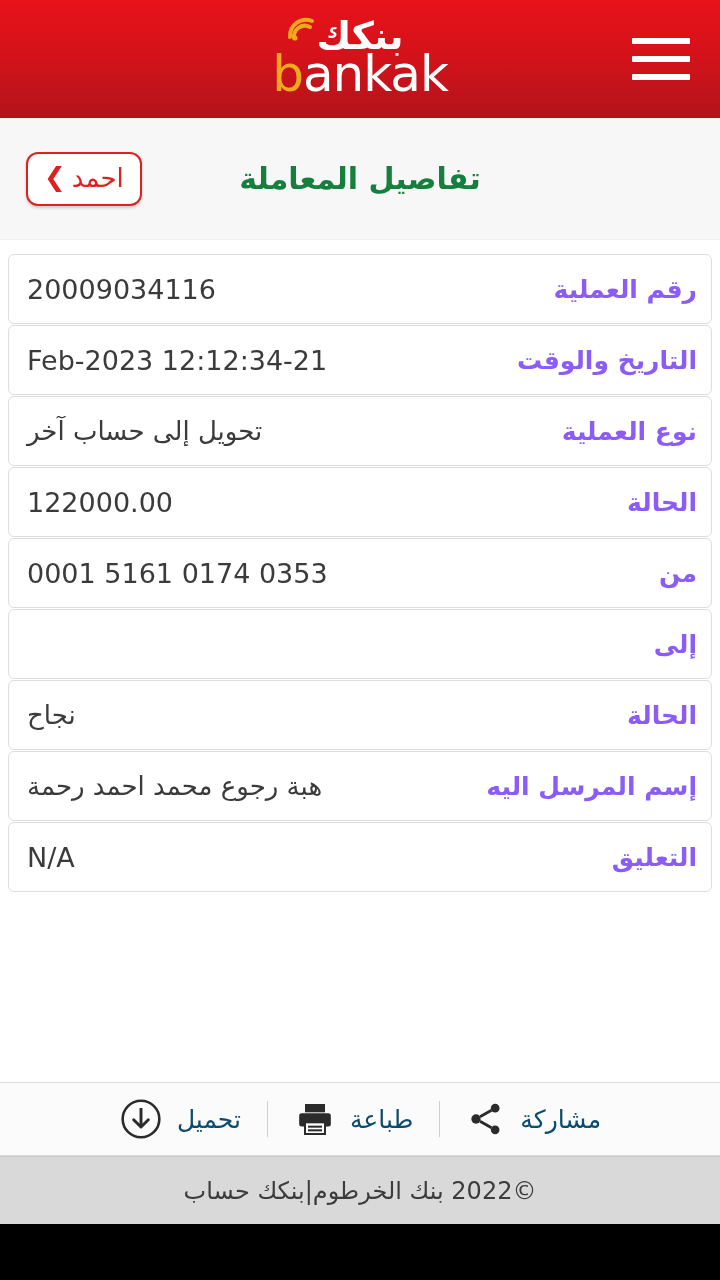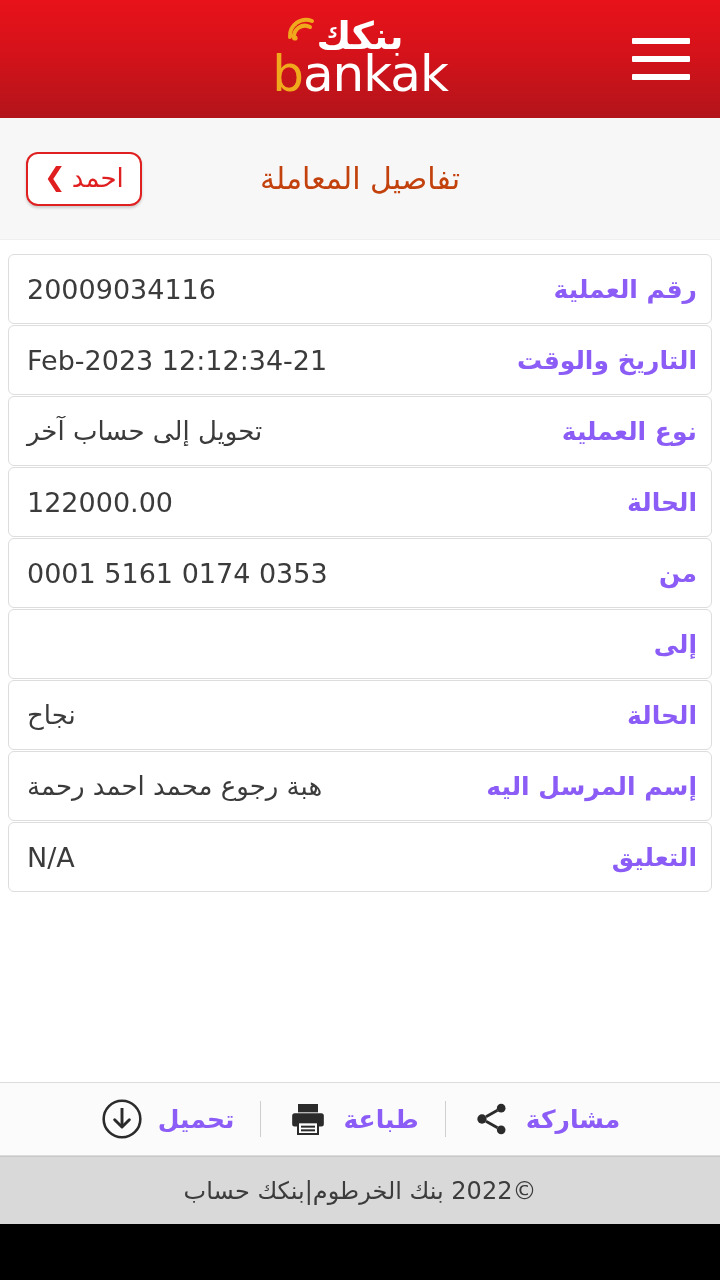--- a/index.html
+++ b/index.html
@@ -83,22 +83,22 @@
     align-items: center;
     position: relative;
     flex: 0 0 auto;
     border-bottom: 1px solid #efefef;
   }
   .page-title {
     position: absolute;
     left: 0; right: 0;
     text-align: center;
     font-size: 30px;
-    color: #c2410c;
-    font-weight: 400;
+    color: #15803d;
+    font-weight: 700;
   }
   .back-btn {
     position: absolute;
     left: 26px;
     top: 50%;
     transform: translateY(-50%);
     background: #ffffff;
     border: 2px solid #e02020;
     border-radius: 12px;
     color: #e02020;
@@ -172,22 +172,21 @@
   .action {
     display: flex;
     align-items: center;
     gap: 14px;
     padding: 0 26px;
     cursor: pointer;
     direction: rtl;
   }
   .action .txt {
     font-size: 25px;
-    color: #8b5cf6;
-    font-weight: bold;
+    color: #0c4a6e;
   }
   .sep {
     width: 1px;
     height: 36px;
     background: #cfcfcf;
   }
   .ic { display: block; }
 
   
   .footer {

